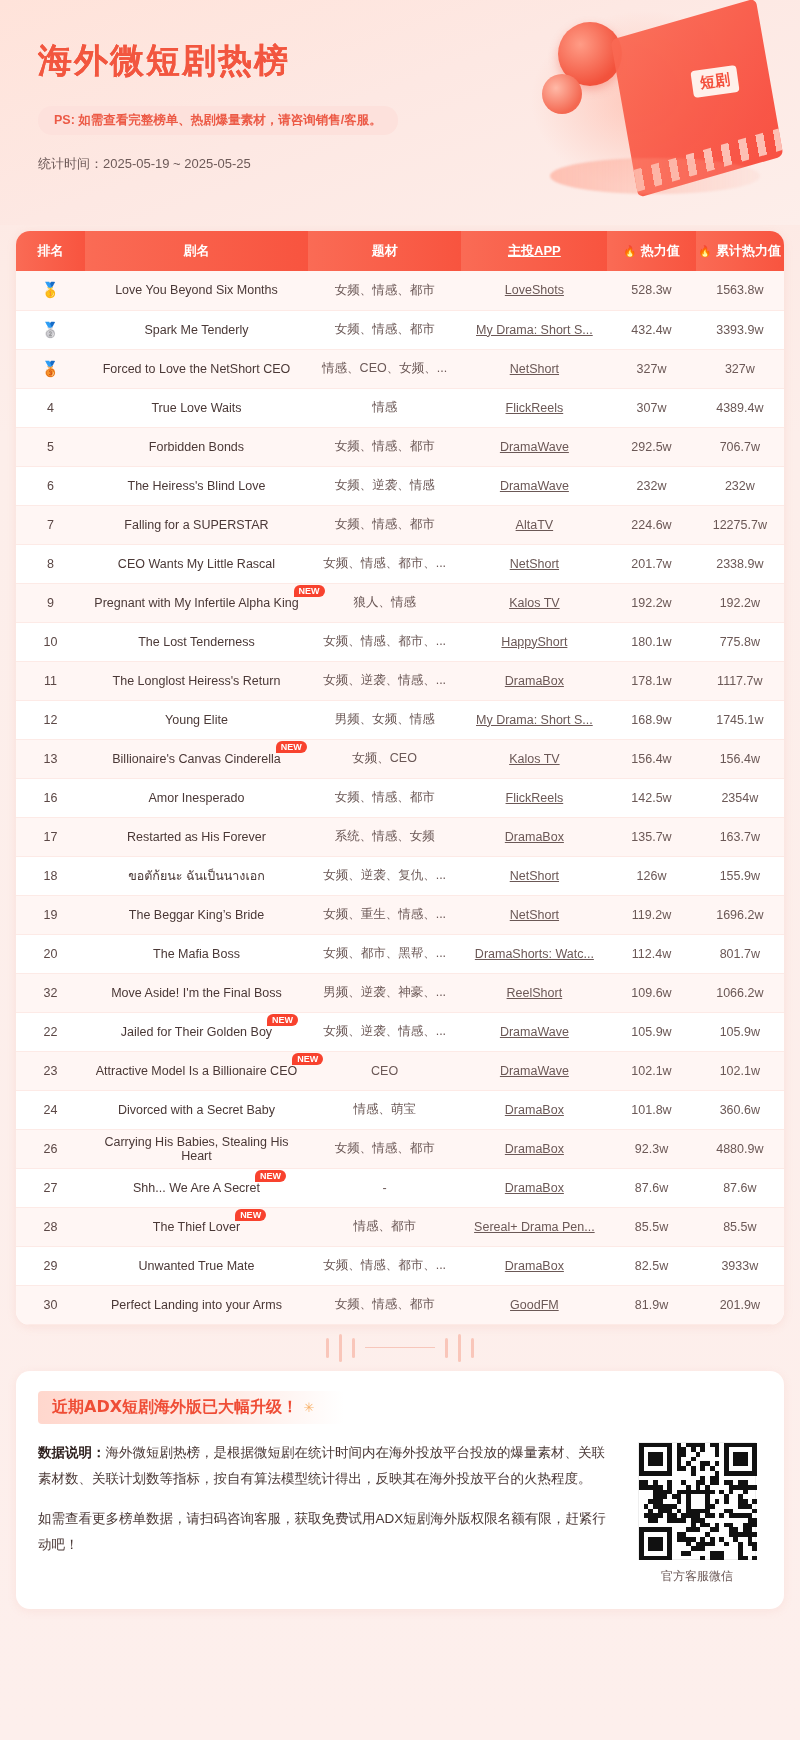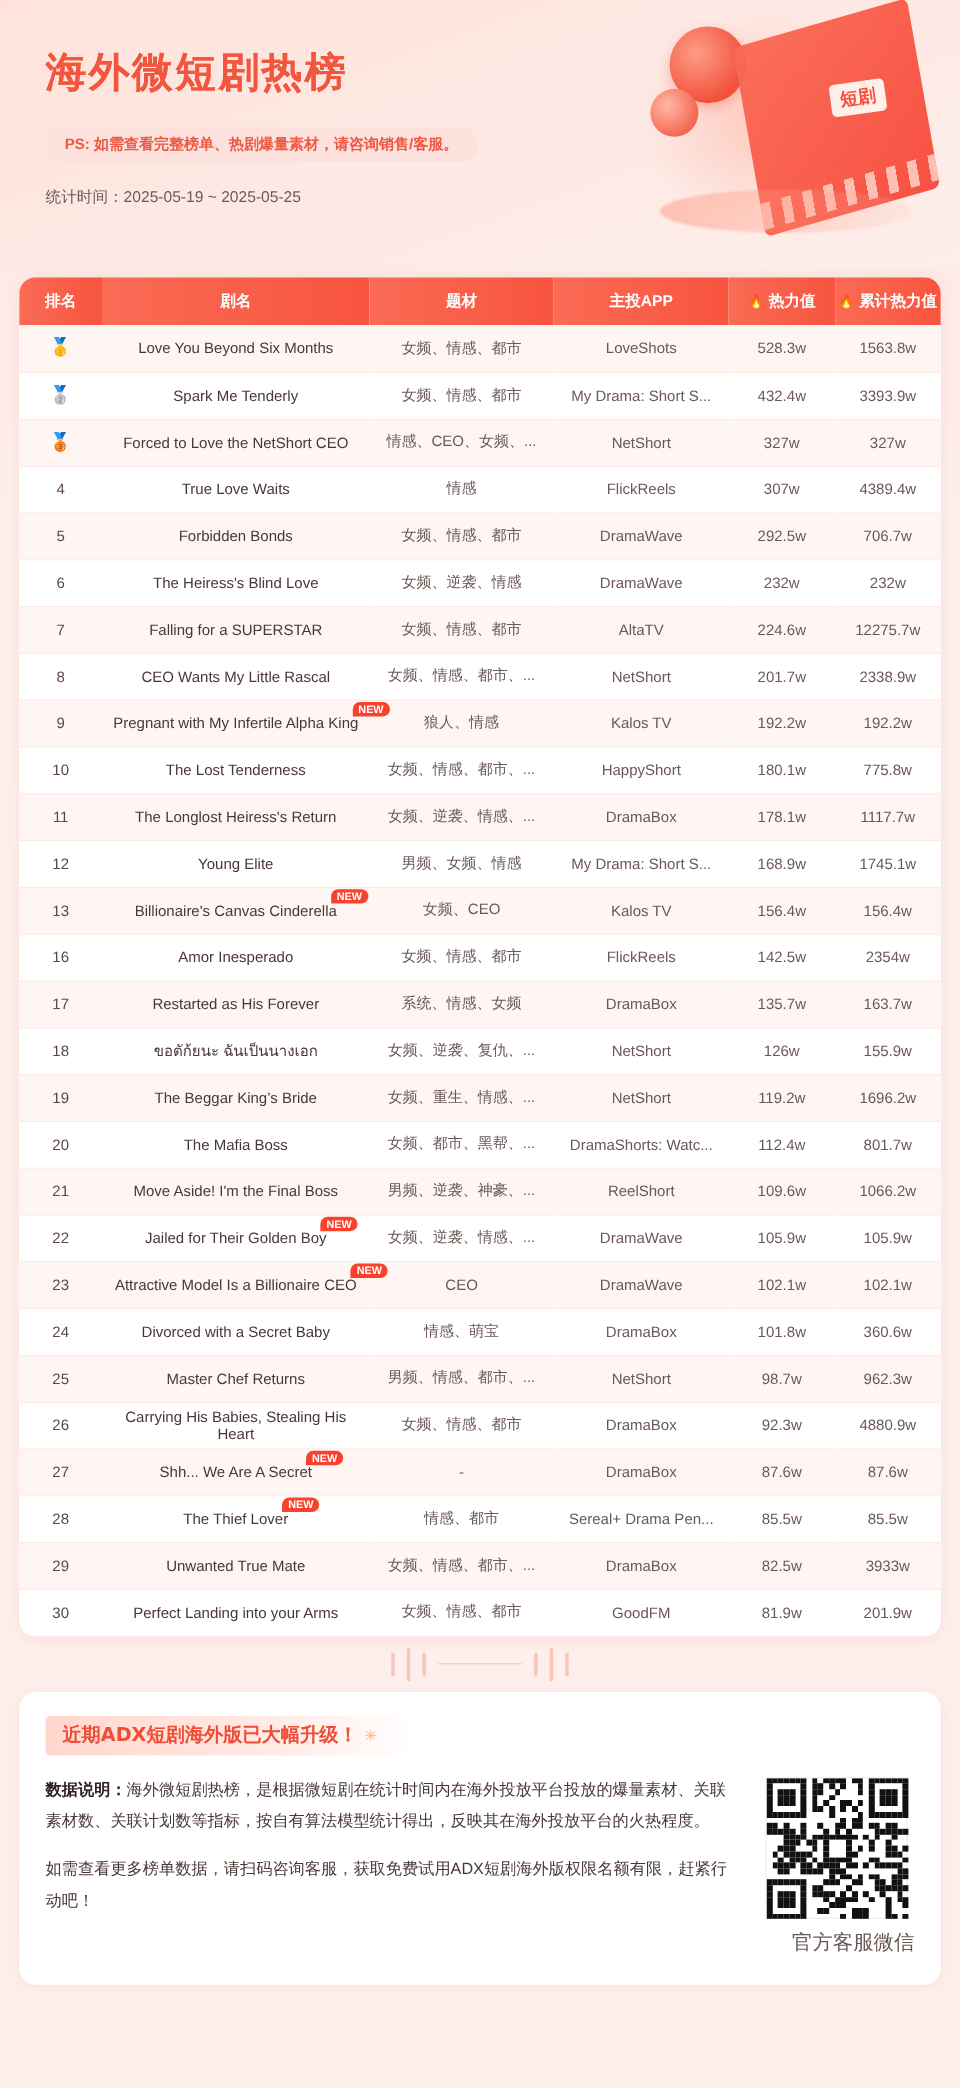--- a/index.html
+++ b/index.html
@@ -149,21 +149,21 @@
     text-align: center;
     color: #5b4745;
     border-bottom: 1px solid #fdeae6;
     position: relative;
   }
   tbody tr:nth-child(odd) { background: #fff6f4; }
   tbody tr:nth-child(even) { background: #ffffff; }
   .col-rank { width: 9%; }
   .col-name { width: 29%; }
   .col-genre { width: 20%; margin-top: 15px; }
-  .col-app { width: 19%; }
+  .col-app { width: 19%; text-decoration: underline; }
   .col-hot { width: 11.5%; }
   .col-total { width: 11.5%; }
   td.name { color: #4a3836; }
   td.genre { color: #6b5856; }
   td.app { color: #6b5856; }
   td.hot, td.total { color: #6b5856; }
   .medal {
     display: inline-block;
     width: 20px; height: 22px;
     line-height: 22px;
@@ -239,21 +239,21 @@
   .qr-col { width: 130px; text-align: center; }
   .qr {
     width: 118px; height: 118px;
     margin: 2px auto 0 auto;
     background:
       linear-gradient(0deg, #fff 0 100%);
     position: relative;
     border: 1px solid #eee;
   }
   .qr .cell { position: absolute; background: #111; }
-  .qr-caption { margin-top: 8px; font-size: 17px; color: #6b5856; text-align: right; }
+  .qr-caption { margin-top: 8px; font-size: 12px; color: #6b5856; }
 </style>
 </head>
 <body>
 
 <div class="page">
 
   <div class="header">
     <div class="art">
       <div class="glow"></div>
       <div class="reel"></div>
@@ -418,21 +418,21 @@
           </tr>
           <tr>
             <td class="col-rank">20</td>
             <td class="col-name name"><span class="name-wrap">The Mafia Boss</span></td>
             <td class="col-genre genre">女频、都市、黑帮、...</td>
             <td class="col-app app">DramaShorts: Watc...</td>
             <td class="col-hot hot">112.4w</td>
             <td class="col-total total">801.7w</td>
           </tr>
           <tr>
-            <td class="col-rank">21</td>
+            <td class="col-rank">32</td>
             <td class="col-name name"><span class="name-wrap">Move Aside! I'm the Final Boss</span></td>
             <td class="col-genre genre">男频、逆袭、神豪、...</td>
             <td class="col-app app">ReelShort</td>
             <td class="col-hot hot">109.6w</td>
             <td class="col-total total">1066.2w</td>
           </tr>
           <tr>
             <td class="col-rank">22</td>
             <td class="col-name name"><span class="name-wrap">Jailed for Their Golden Boy<span class="newtag">NEW</span></span></td>
             <td class="col-genre genre">女频、逆袭、情感、...</td>
@@ -448,28 +448,20 @@
             <td class="col-hot hot">102.1w</td>
             <td class="col-total total">102.1w</td>
           </tr>
           <tr>
             <td class="col-rank">24</td>
             <td class="col-name name"><span class="name-wrap">Divorced with a Secret Baby</span></td>
             <td class="col-genre genre">情感、萌宝</td>
             <td class="col-app app">DramaBox</td>
             <td class="col-hot hot">101.8w</td>
             <td class="col-total total">360.6w</td>
-          </tr>
-          <tr>
-            <td class="col-rank">25</td>
-            <td class="col-name name"><span class="name-wrap">Master Chef Returns</span></td>
-            <td class="col-genre genre">男频、情感、都市、...</td>
-            <td class="col-app app">NetShort</td>
-            <td class="col-hot hot">98.7w</td>
-            <td class="col-total total">962.3w</td>
           </tr>
           <tr>
             <td class="col-rank">26</td>
             <td class="col-name name"><span class="name-wrap">Carrying His Babies, Stealing His Heart</span></td>
             <td class="col-genre genre">女频、情感、都市</td>
             <td class="col-app app">DramaBox</td>
             <td class="col-hot hot">92.3w</td>
             <td class="col-total total">4880.9w</td>
           </tr>
           <tr>

